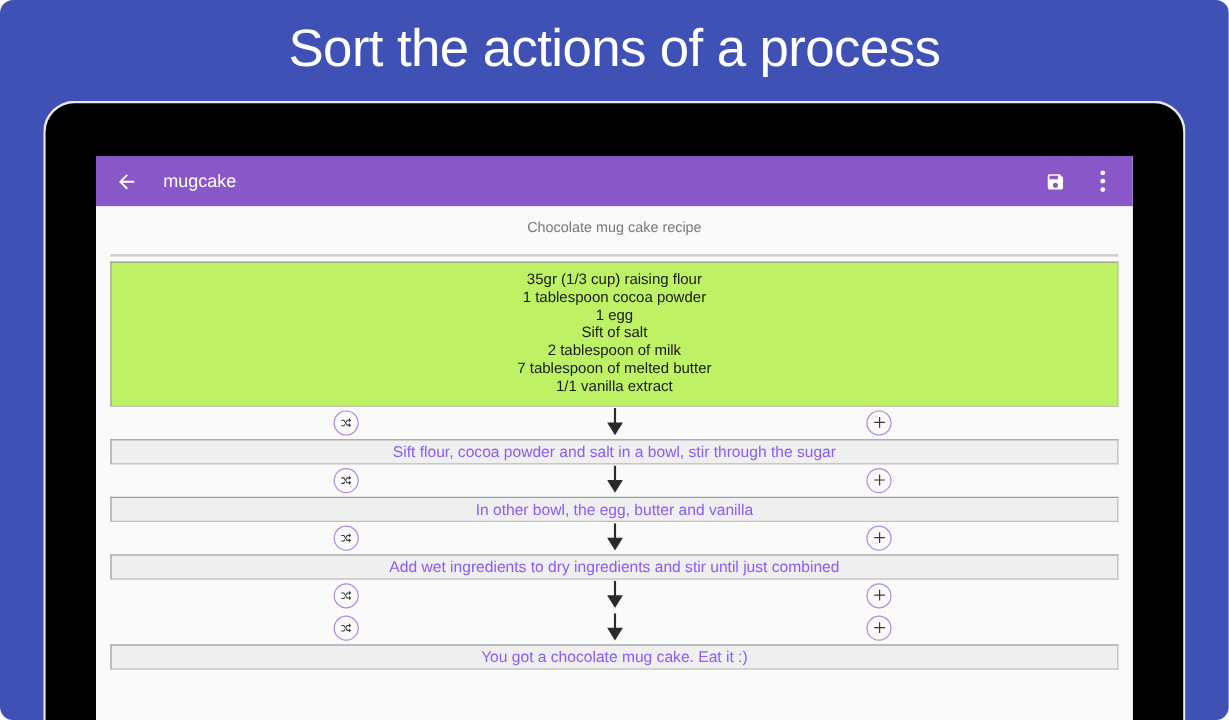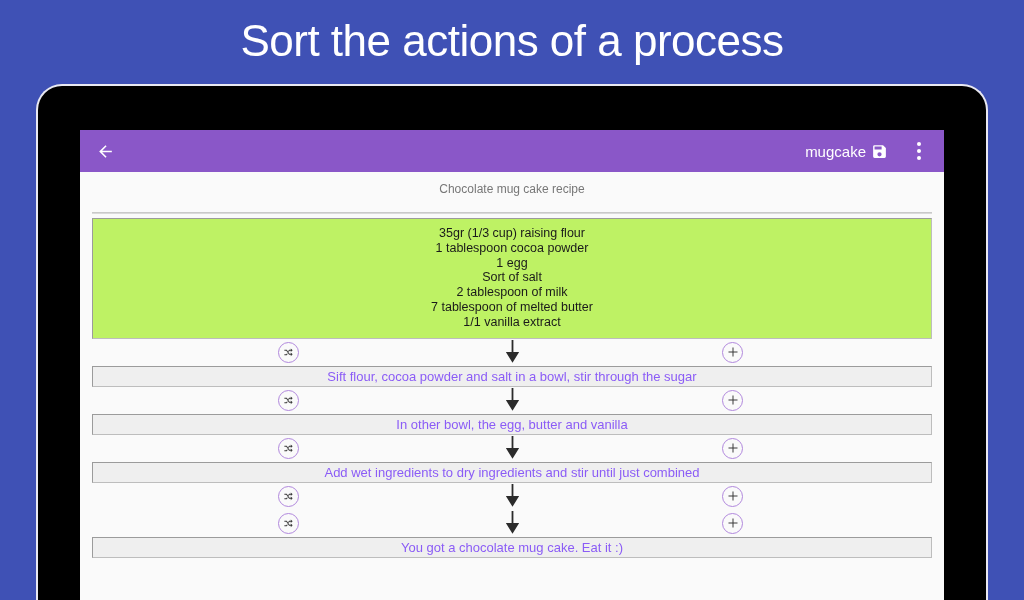--- a/index.html
+++ b/index.html
@@ -9,20 +9,21 @@
     height: 600px;
     overflow: hidden;
     font-family: "Liberation Sans", sans-serif;
   }
 
   #page {
     position: relative;
     width: 1024px;
     height: 600px;
     background: #3F51B5;
+    border-radius: 11px;
   }
 
   
   .headline {
     position: absolute;
     top: 8px;
     left: 0;
     width: 1024px;
     text-align: center;
     color: #FFFFFF;
@@ -70,21 +71,20 @@
     width: 30px; height: 30px;
     display: flex; align-items: center; justify-content: center;
     cursor: pointer;
   }
   .tb-title {
     color: #FFFFFF;
     font-size: 15px;
     font-weight: 400;
     margin-left: 16px;
     flex: 1;
-    text-align: right;
   }
   .tb-actions { display: flex; align-items: center; gap: 14px; }
   .tb-icon {
     width: 26px; height: 26px;
     display: flex; align-items: center; justify-content: center;
     cursor: pointer;
   }
   .dots { display: flex; flex-direction: column; gap: 3px; align-items: center; }
   .dots i { display: block; width: 4px; height: 4px; border-radius: 50%; background: #FFFFFF; }
 
@@ -211,21 +211,21 @@
       <div class="content">
 
         <div class="recipe-title">Chocolate mug cake recipe</div>
 
         <div class="divider"></div>
 
         <div class="ingredients">
           <div class="line">35gr (1/3 cup) raising flour</div>
           <div class="line">1 tablespoon cocoa powder</div>
           <div class="line">1 egg</div>
-          <div class="line">Sort of salt</div>
+          <div class="line">Sift of salt</div>
           <div class="line">2 tablespoon of milk</div>
           <div class="line">7 tablespoon of melted butter</div>
           <div class="line">1/1 vanilla extract</div>
         </div>
 
         <div class="connector">
           <div class="circ-btn shuffle">
             <svg width="11" height="11" viewBox="0 0 24 24" aria-hidden="true">
               <path d="M17 3l4 4-4 4V8h-2.5l-2.2 3-1.2-1.7L13.3 6H17V3zM3 6h5.2l6 8.9H17V12l4 4-4 4v-3h-3.8L7.2 8H3V6zm0 10h4.2l1.7-2.4 1.2 1.7L8.2 18H3v-2z" fill="#3A3A3A"></path>
             </svg>

